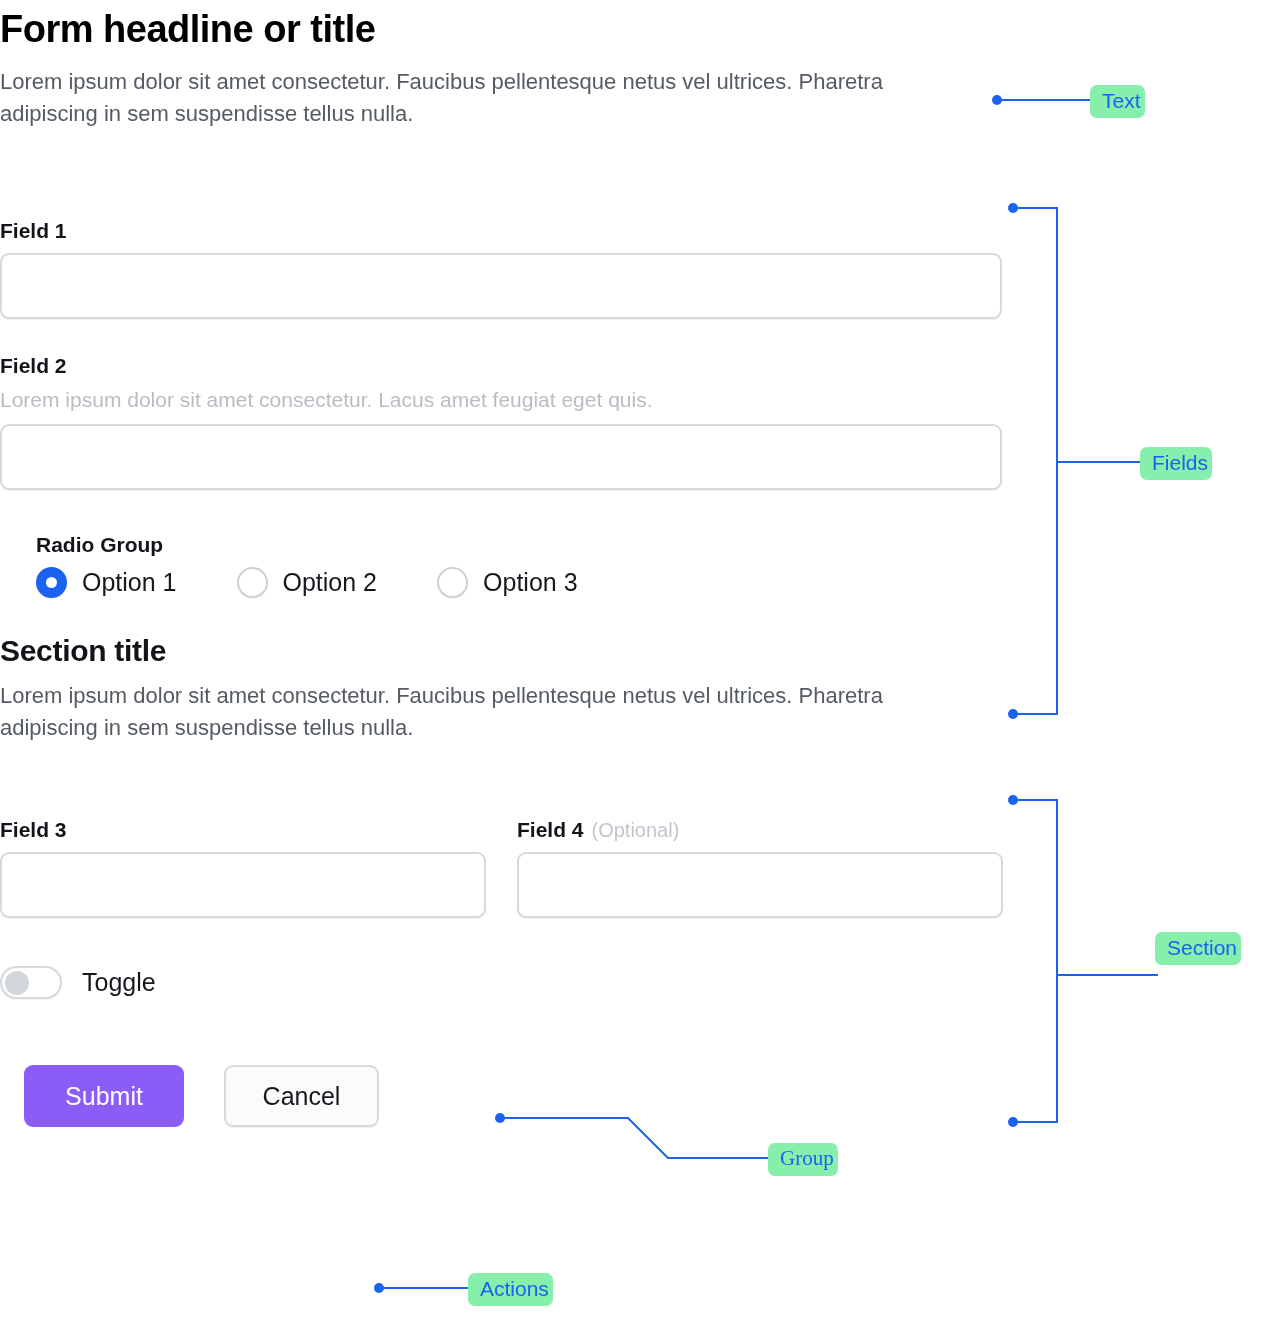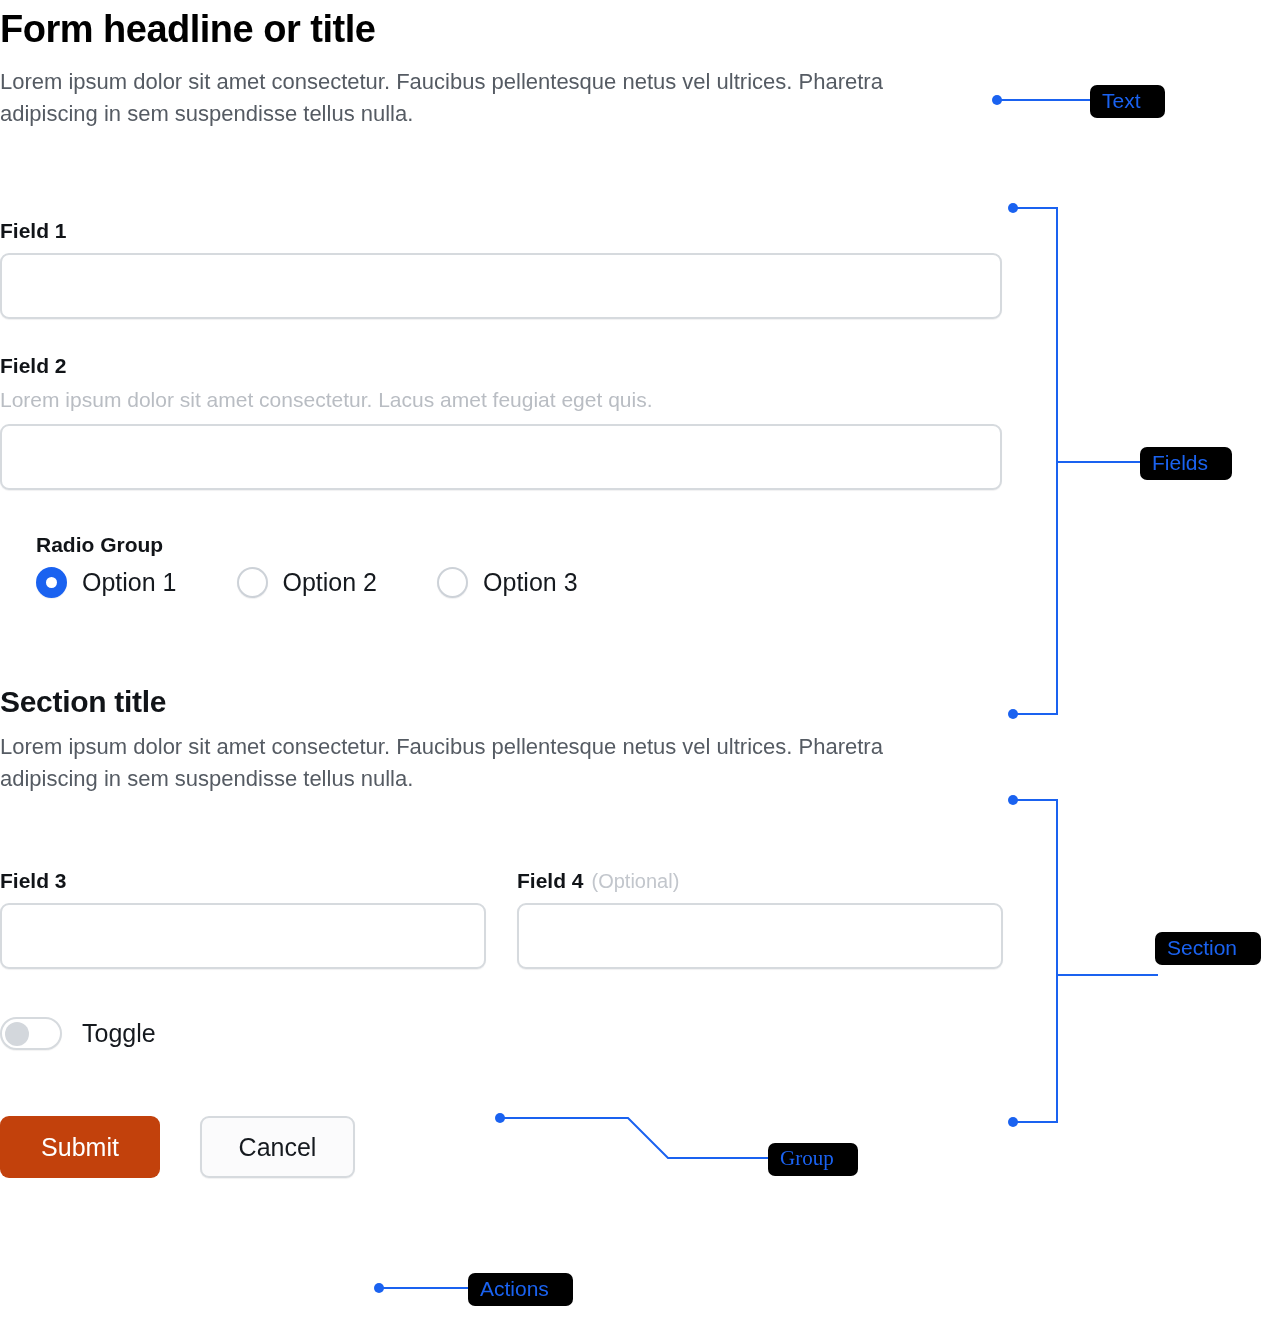--- a/index.html
+++ b/index.html
@@ -164,40 +164,41 @@
     border-radius: 9px;
     height: 62px;
     padding: 0 26px;
     display: inline-flex;
     align-items: center;
     justify-content: center;
     cursor: pointer;
     border: 2px solid transparent;
   }
   .btn-primary {
-    background: #c2410c;
+    background: #8b5cf6;
     color: #ffffff;
     min-width: 160px;
+    margin-left: 24px;
   }
   .btn-secondary {
     background: #fbfbfc;
     color: #15191e;
     border-color: #d6dade;
     min-width: 155px;
     box-shadow: 0 1px 1px rgba(16,22,26,0.06);
   }
 
   
   .anno {
     position: absolute;
-    background: #000000;
+    background: #86efac;
     color: #1a62f0;
     font-size: 21px;
     border-radius: 7px;
-    padding: 5px 24px 7px 12px;
+    padding: 5px 4px 7px 12px;
     white-space: nowrap;
     line-height: 1;
   }
   .overlay {
     position: absolute;
     left: 0; top: 0;
     width: 1276px;
     height: 1324px;
     pointer-events: none;
   }
@@ -234,21 +235,21 @@
           <span class="radio"></span>
           <span class="radio-label">Option 2</span>
         </label>
         <label class="radio-item">
           <span class="radio"></span>
           <span class="radio-label">Option 3</span>
         </label>
       </div>
     </div>
 
-    <div style="margin-top:87px;">
+    <div style="margin-top:36px;">
       <h2 class="section-title">Section title</h2>
       <p class="lead">Lorem ipsum dolor sit amet consectetur. Faucibus pellentesque netus vel ultrices. Pharetra adipiscing in sem suspendisse tellus nulla.</p>
 
       <div style="display:flex; gap:31px; margin-top:74px;">
         <div>
           <div class="field-label">Field 3</div>
           <input class="text-input half" type="text" placeholder="" style="">
         </div>
         <div>
           <div class="field-label">

